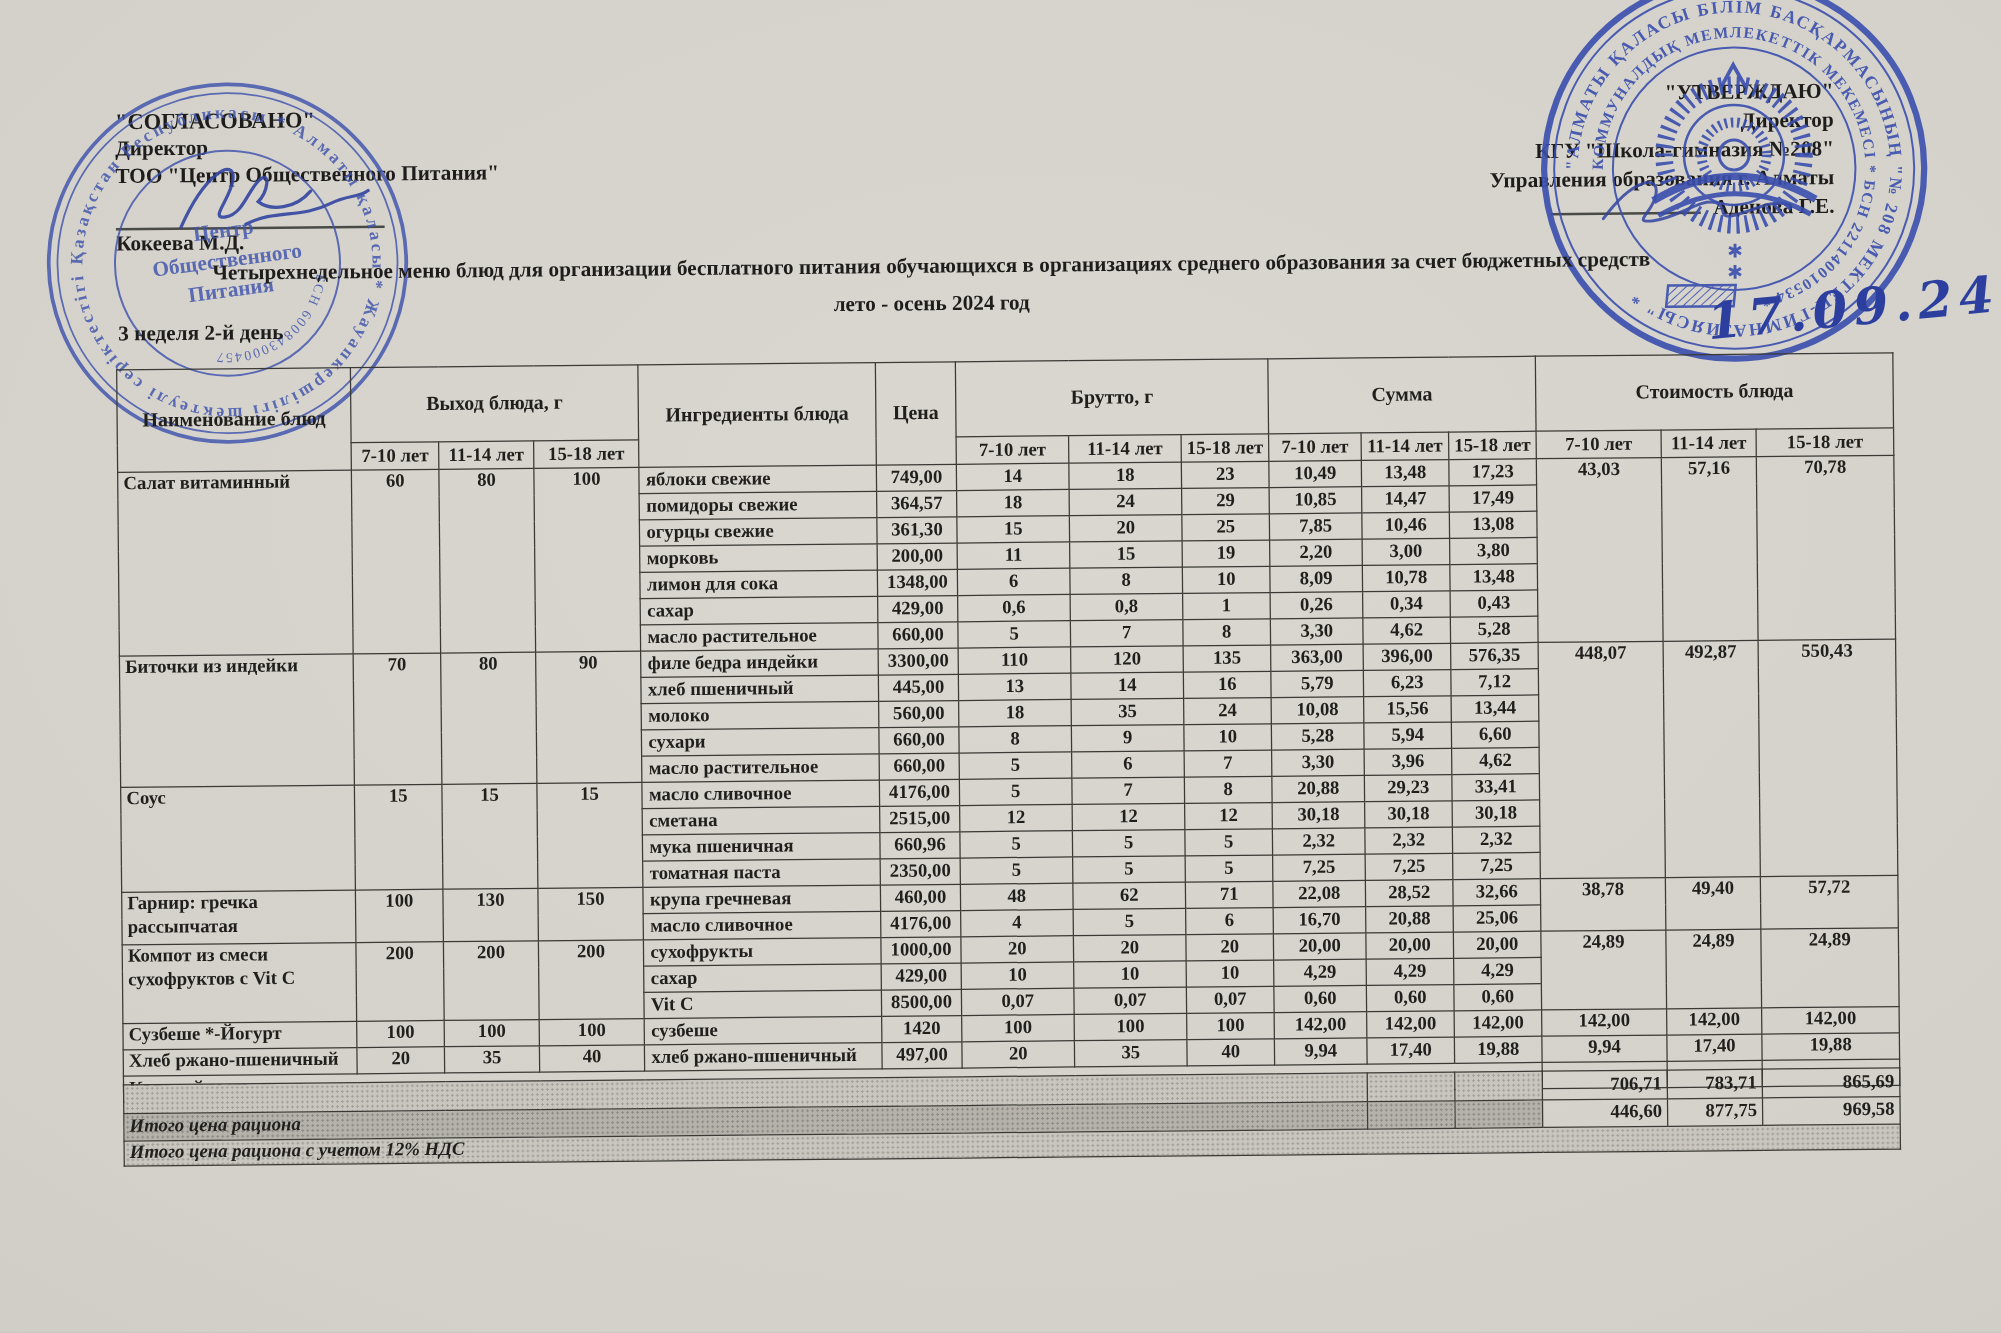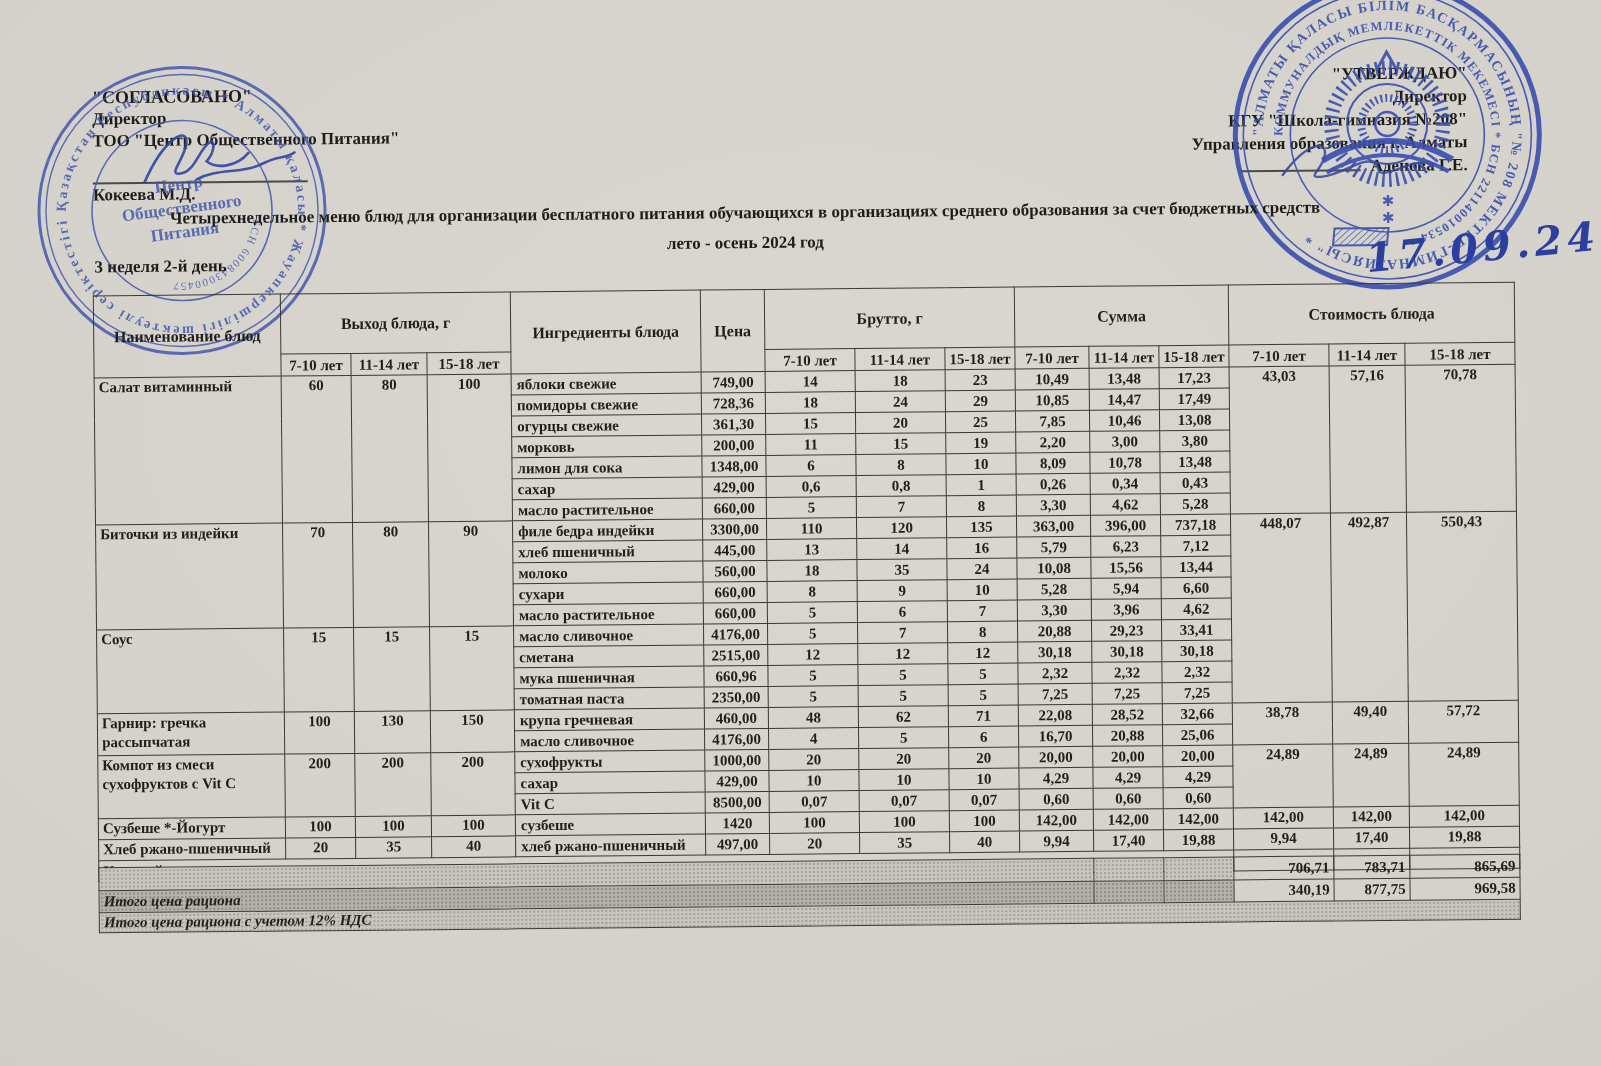--- a/index.html
+++ b/index.html
@@ -228,21 +228,21 @@
           <td class="num">23</td>
           <td class="num">10,49</td>
           <td class="num">13,48</td>
           <td class="num">17,23</td>
           <td class="cost" rowspan="7">43,03</td>
           <td class="cost" rowspan="7">57,16</td>
           <td class="cost" rowspan="7">70,78</td>
         </tr>
         <tr>
           <td class="ingr">помидоры свежие</td>
-          <td class="num">728,36</td>
+          <td class="num">364,57</td>
           <td class="num">18</td>
           <td class="num">24</td>
           <td class="num">29</td>
           <td class="num">10,85</td>
           <td class="num">14,47</td>
           <td class="num">17,49</td>
         </tr>
         <tr>
           <td class="ingr">огурцы свежие</td>
           <td class="num">361,30</td>
@@ -298,21 +298,21 @@
           <td class="out" rowspan="5">70</td>
           <td class="out" rowspan="5">80</td>
           <td class="out" rowspan="5">90</td>
           <td class="ingr">филе бедра индейки</td>
           <td class="num">3300,00</td>
           <td class="num">110</td>
           <td class="num">120</td>
           <td class="num">135</td>
           <td class="num">363,00</td>
           <td class="num">396,00</td>
-          <td class="num">737,18</td>
+          <td class="num">576,35</td>
           <td class="cost" rowspan="9">448,07</td>
           <td class="cost" rowspan="9">492,87</td>
           <td class="cost" rowspan="9">550,43</td>
         </tr>
         <tr>
           <td class="ingr">хлеб пшеничный</td>
           <td class="num">445,00</td>
           <td class="num">13</td>
           <td class="num">14</td>
           <td class="num">16</td>
@@ -525,21 +525,21 @@
       <td class="shade1"></td>
       <td class="shade1"></td>
       <td class="tot-val">706,71</td>
       <td class="tot-val">783,71</td>
       <td class="tot-val">865,69</td>
     </tr>
     <tr class="rB">
       <td colspan="10" class="shade2 tot-label">Итого цена рациона</td>
       <td class="shade2"></td>
       <td class="shade2"></td>
-      <td class="tot-val">340,19</td>
+      <td class="tot-val">446,60</td>
       <td class="tot-val">877,75</td>
       <td class="tot-val">969,58</td>
     </tr>
     <tr class="rC">
       <td colspan="15" class="shade1 tot-label">Итого цена рациона с учетом 12% НДС</td>
     </tr>
   </tbody>
     </table>
 
 </div>

